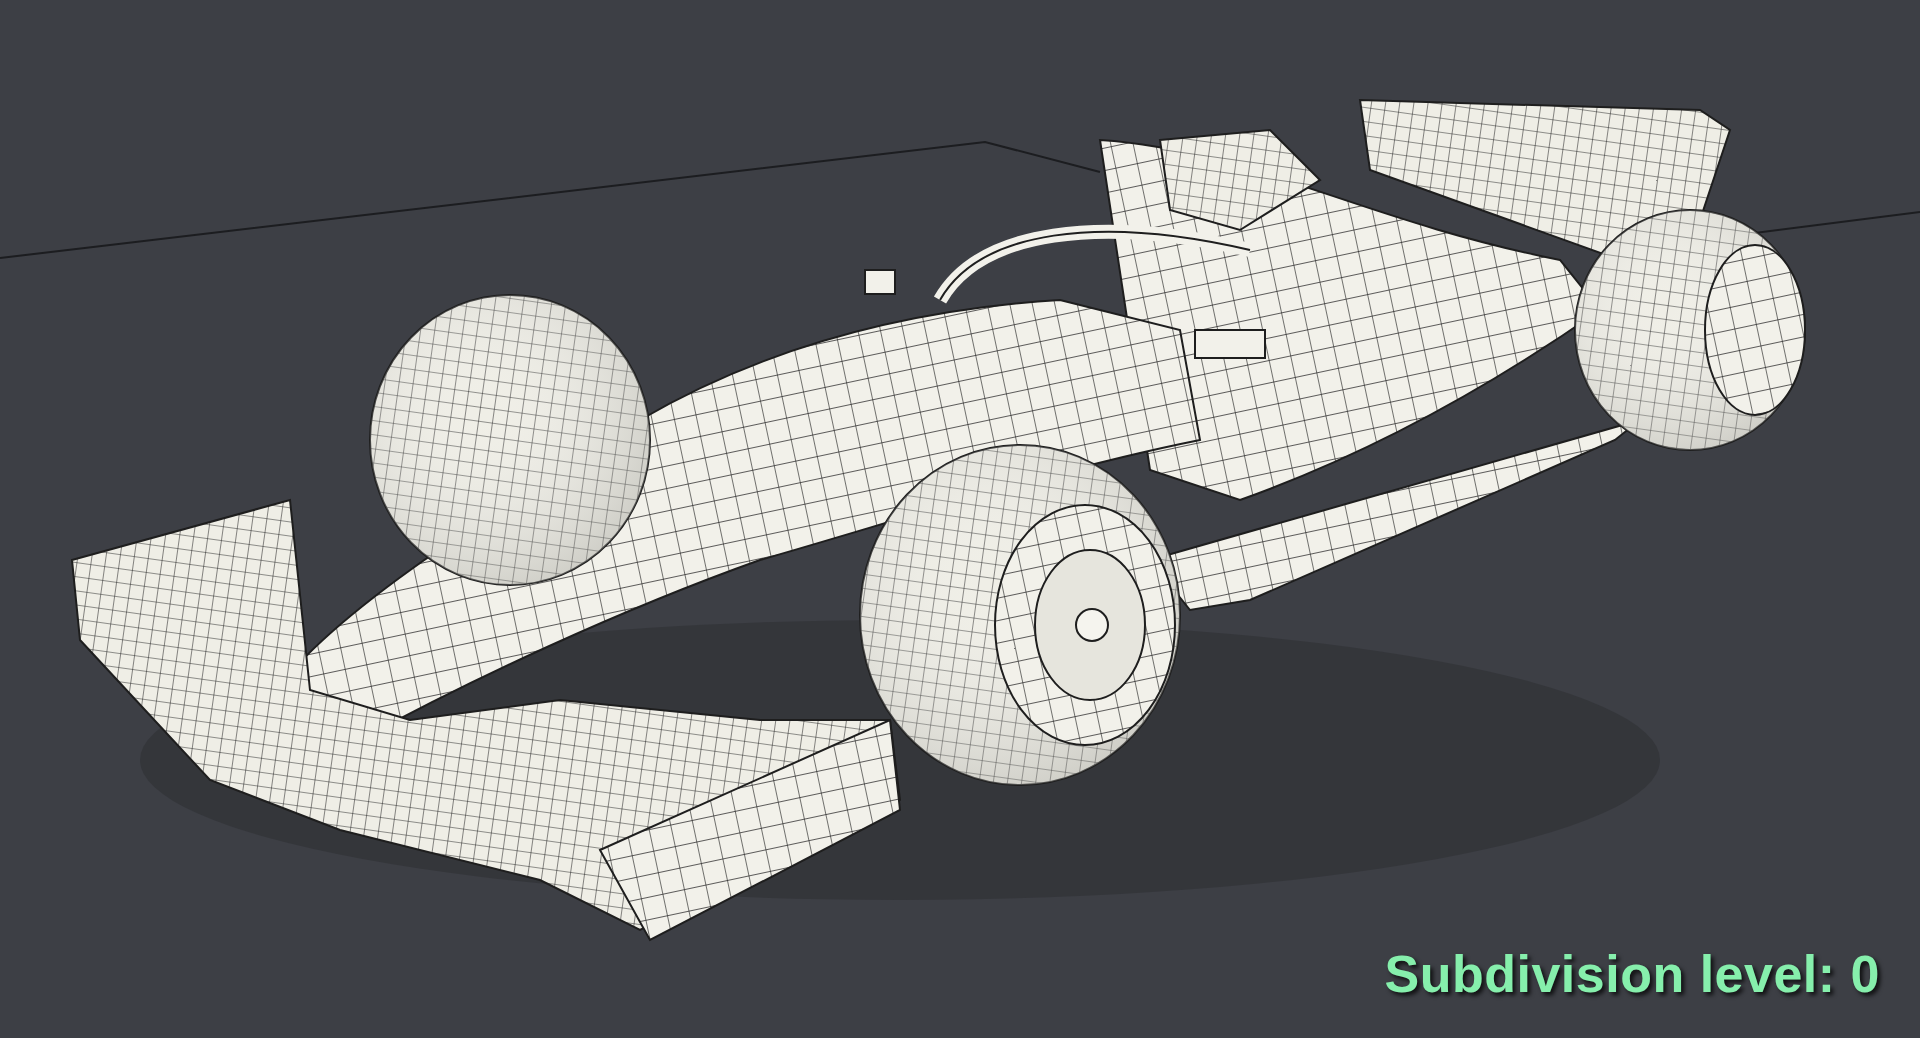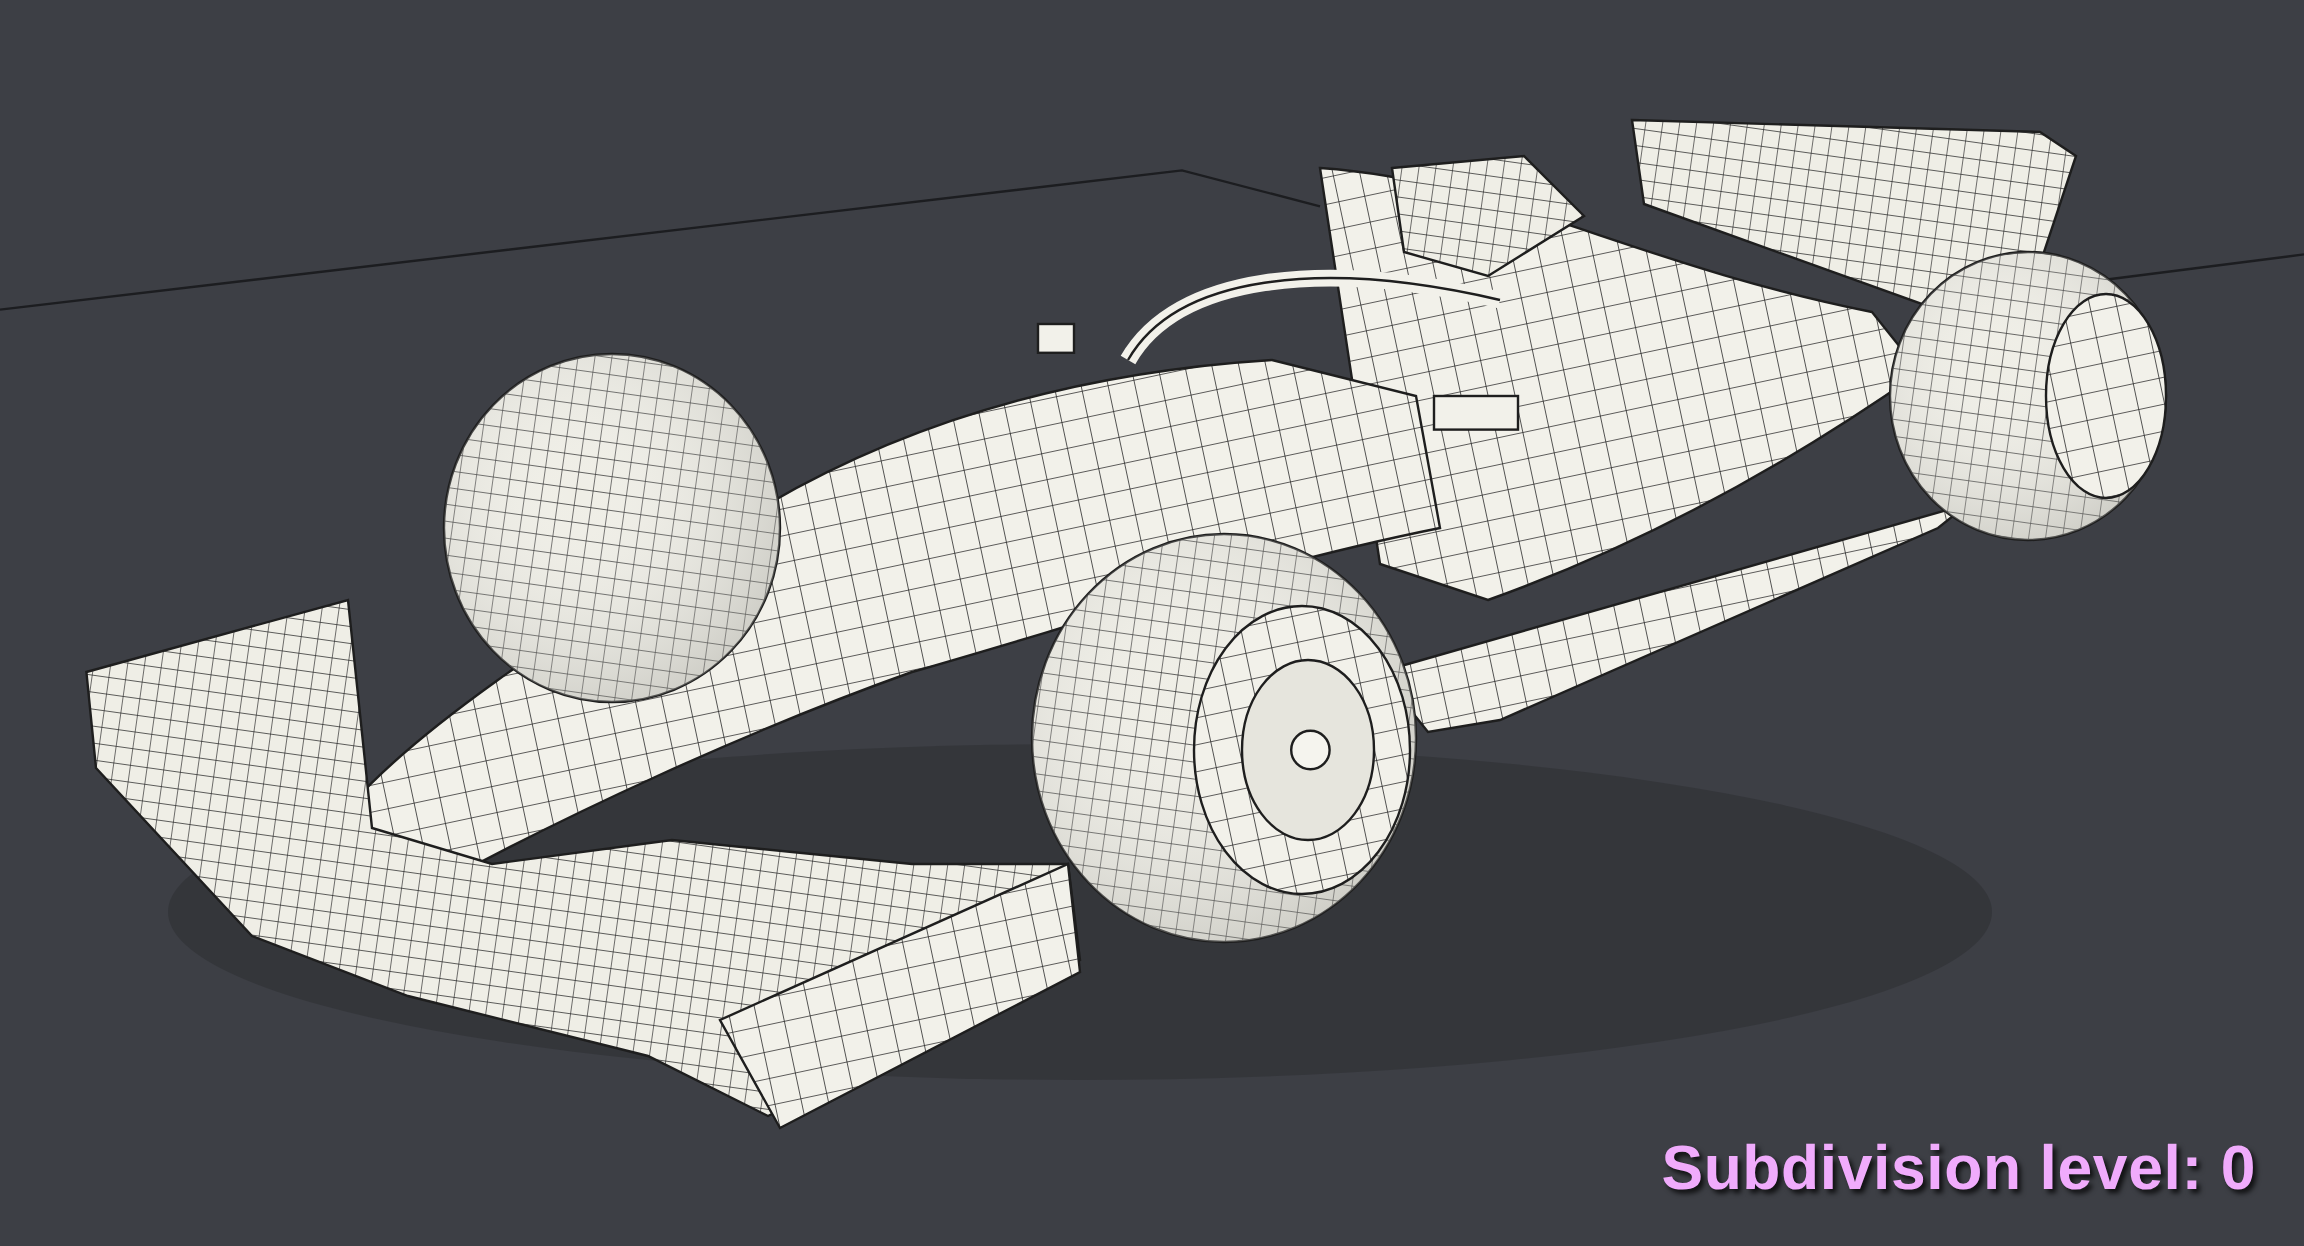--- a/index.html
+++ b/index.html
@@ -1,18 +1,18 @@
 <!DOCTYPE html>
 <html><head>
 <meta charset="utf-8">
 <style>
   html, body { margin:0; padding:0; }
   body { width:1920px; height:1038px; background:#3d3f45; overflow:hidden; position:relative; font-family:"Liberation Sans", sans-serif; }
   .scene { position:absolute; left:0; top:0; width:1920px; height:1038px; }
-  .caption { position:absolute; right:40px; bottom:34px; color:#f0abfc; font-weight:bold; font-size:52px; letter-spacing:0.5px; text-shadow:3px 3px 4px rgba(0,0,0,0.75); font-family:"Liberation Sans", sans-serif; }
+  .caption { position:absolute; right:40px; bottom:34px; color:#86efac; font-weight:bold; font-size:52px; letter-spacing:0.5px; text-shadow:3px 3px 4px rgba(0,0,0,0.75); font-family:"Liberation Sans", sans-serif; }
 </style>
 </head>
 <body>
 
 <svg class="scene" viewBox="0 0 1920 1038" xmlns="http://www.w3.org/2000/svg">
   <defs>
     <pattern id="grid" width="22" height="22" patternUnits="userSpaceOnUse" patternTransform="rotate(-12)">
       <rect width="22" height="22" fill="#f2f1ea"></rect>
       <path d="M22 0 L0 0 0 22" fill="none" stroke="#2a2a2a" stroke-width="1.3"></path>
     </pattern>

